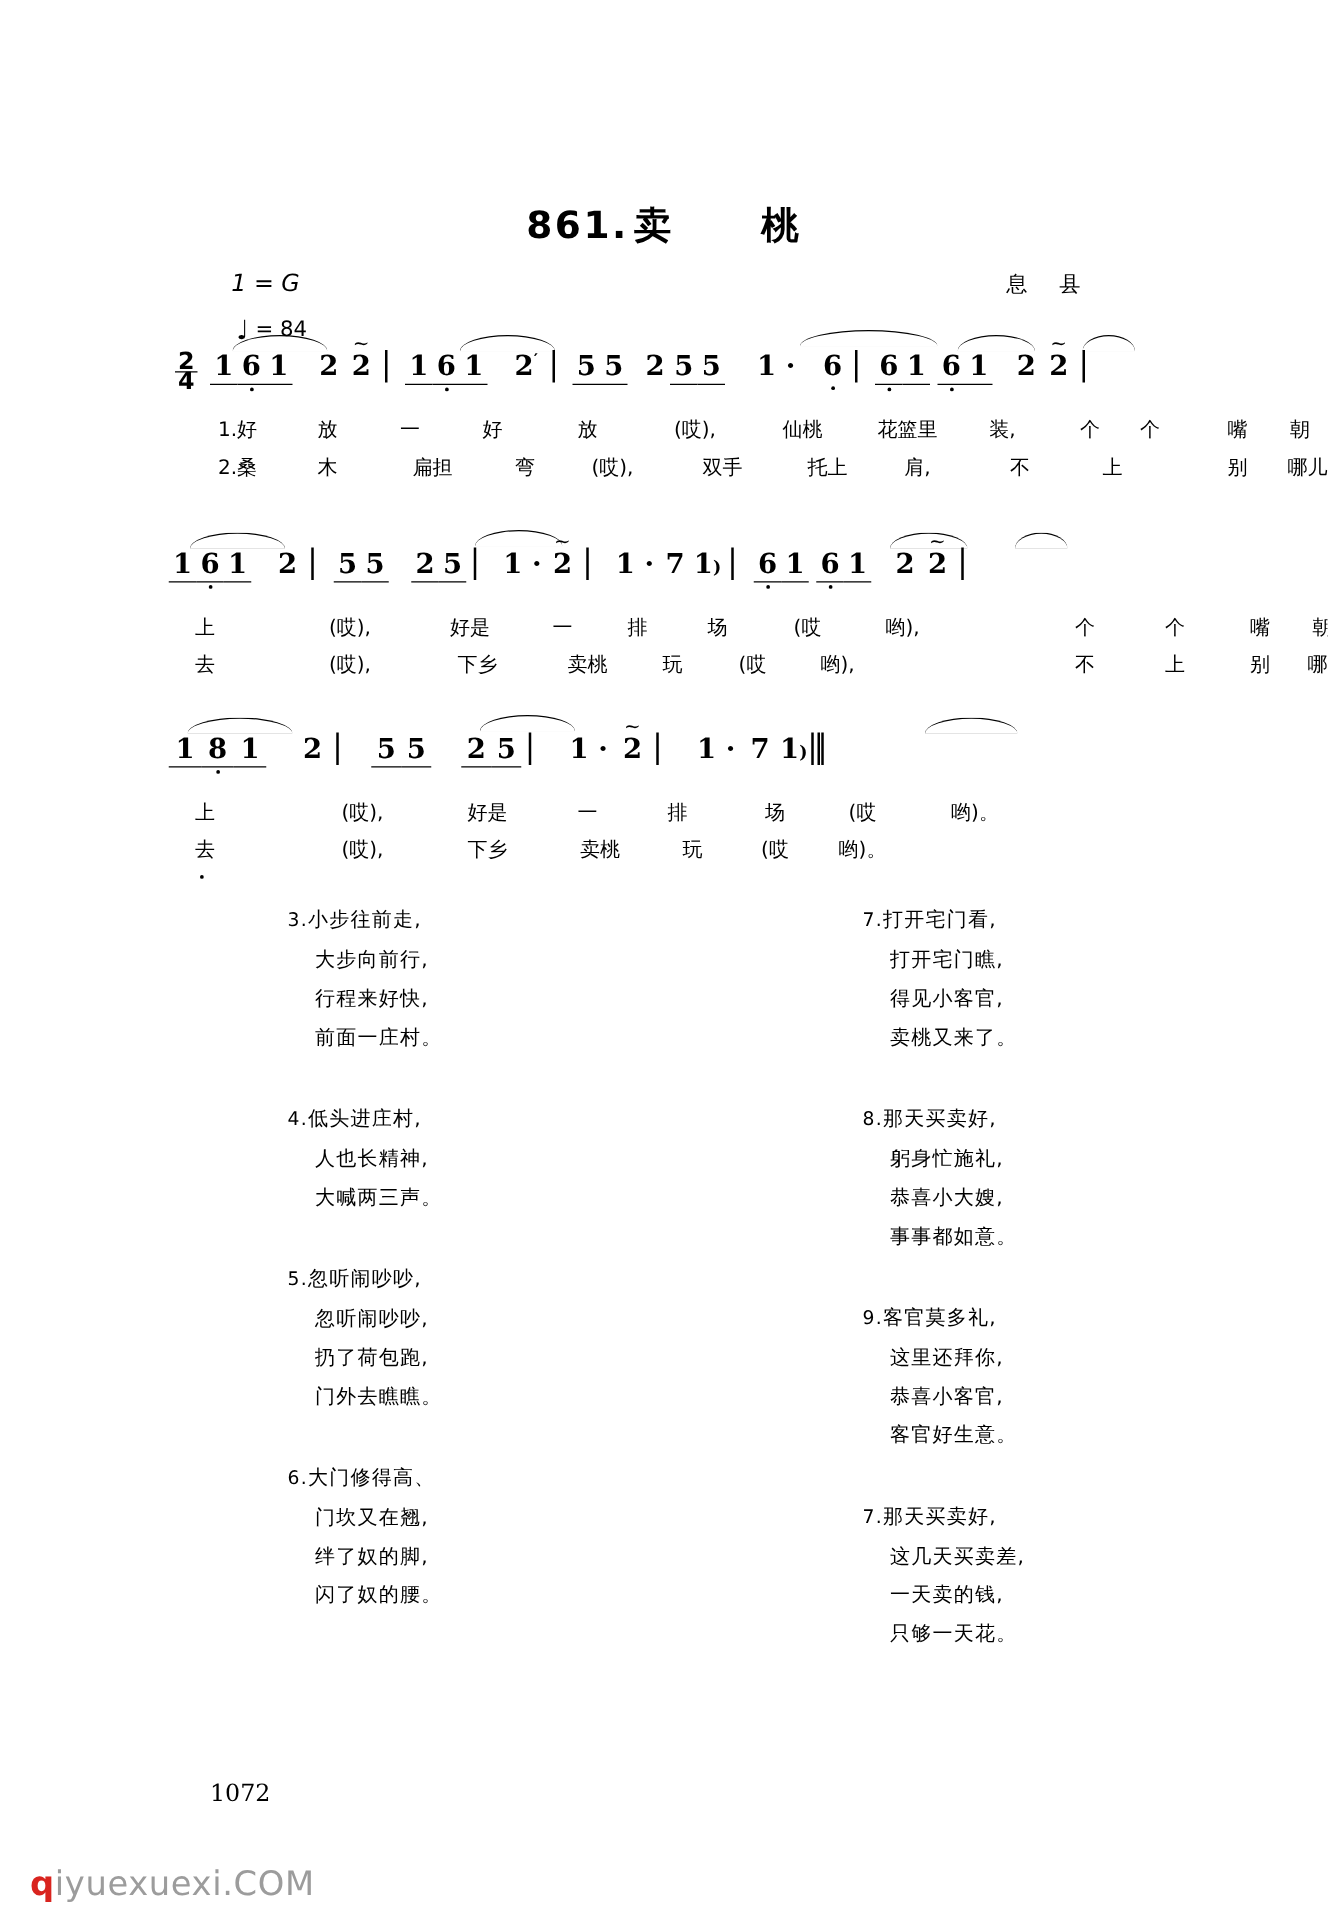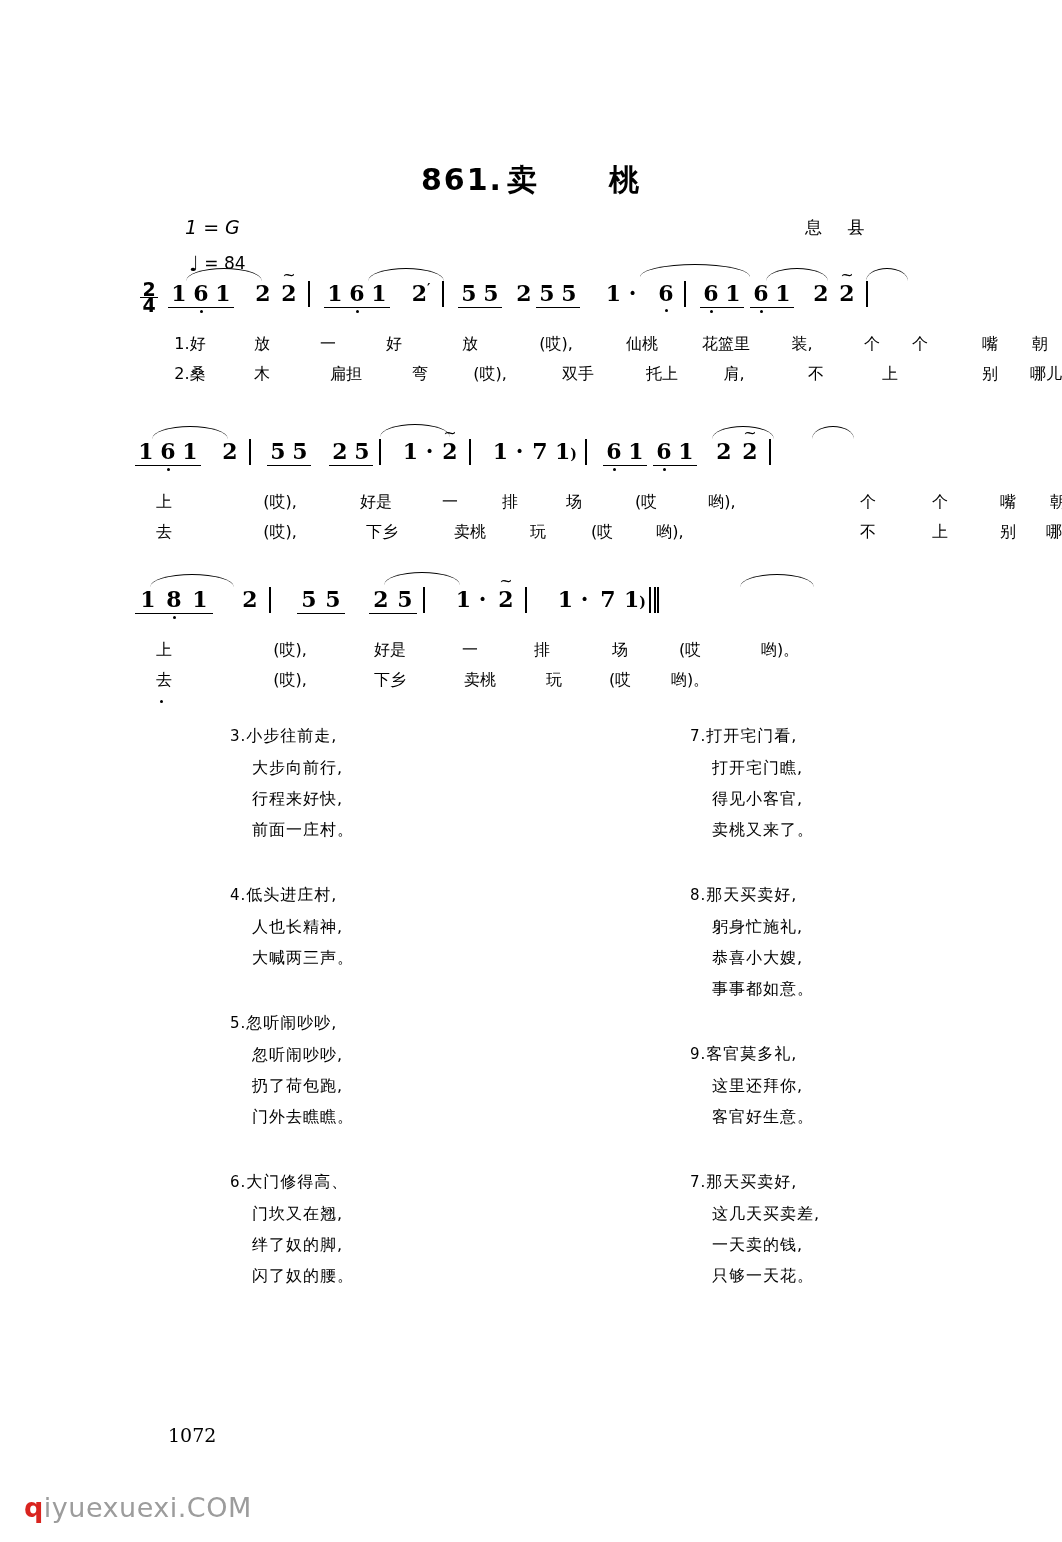--- a/index.html
+++ b/index.html
@@ -419,20 +419,21 @@
       </div>
       <div class="verse">
         <div class="vline"><span class="vnum">8.</span><span>那天买卖好,</span></div>
         <div class="vline">躬身忙施礼,</div>
         <div class="vline">恭喜小大嫂,</div>
         <div class="vline">事事都如意。</div>
       </div>
       <div class="verse">
         <div class="vline"><span class="vnum">9.</span><span>客官莫多礼,</span></div>
         <div class="vline">这里还拜你,</div>
+        <div class="vline">恭喜小客官,</div>
         <div class="vline">客官好生意。</div>
       </div>
       <div class="verse">
         <div class="vline"><span class="vnum">7.</span><span>那天买卖好,</span></div>
         <div class="vline">这几天买卖差,</div>
         <div class="vline">一天卖的钱,</div>
         <div class="vline">只够一天花。</div>
       </div>
     </div>
 

